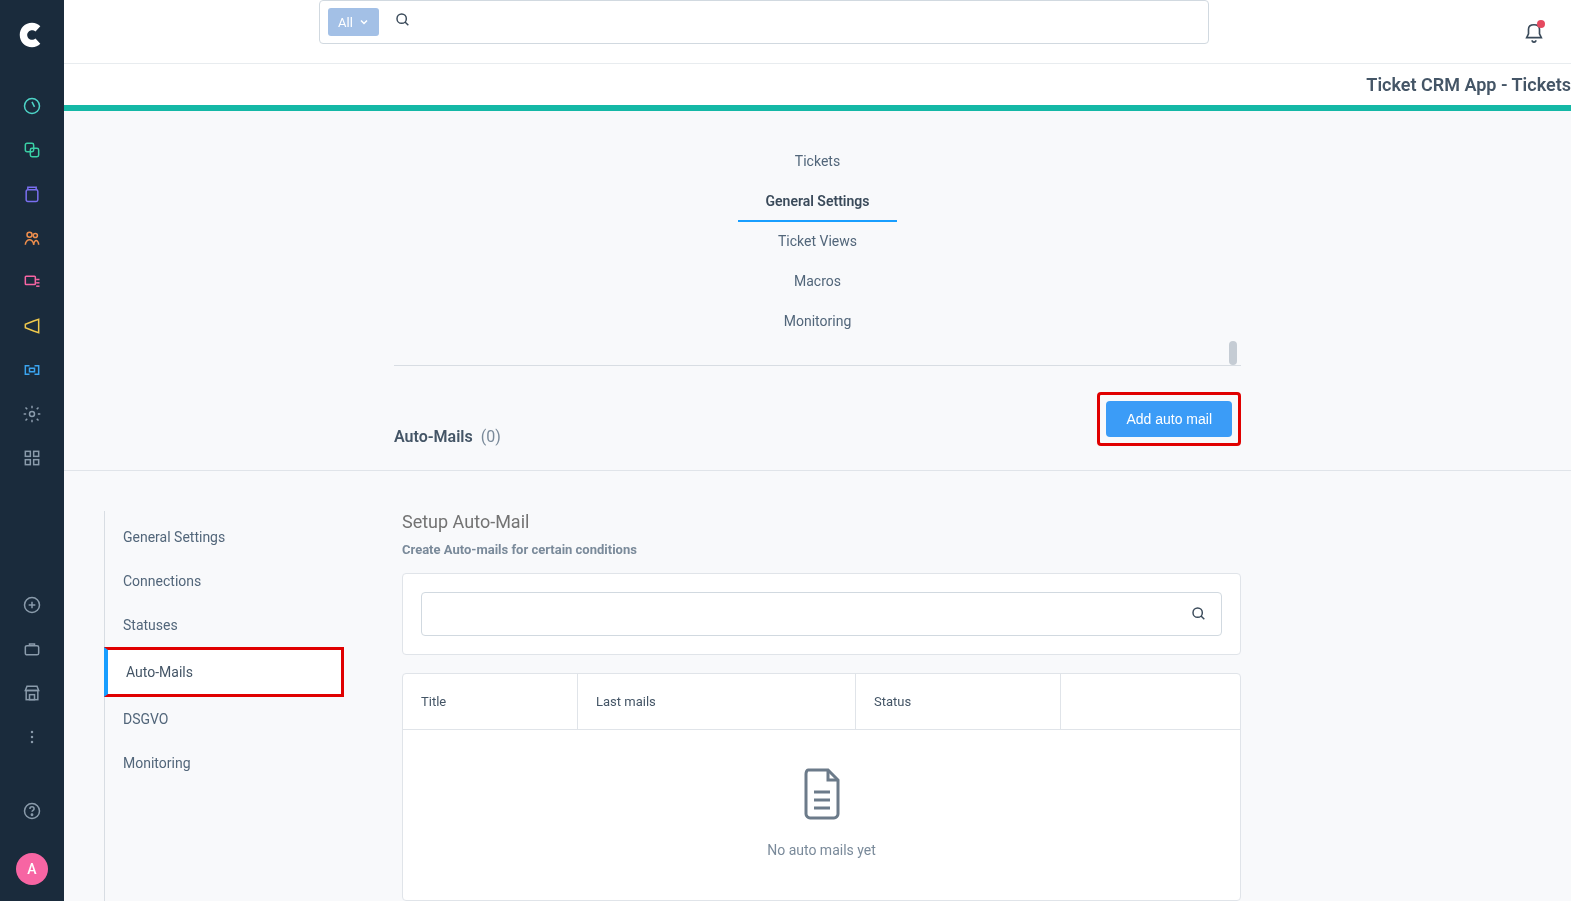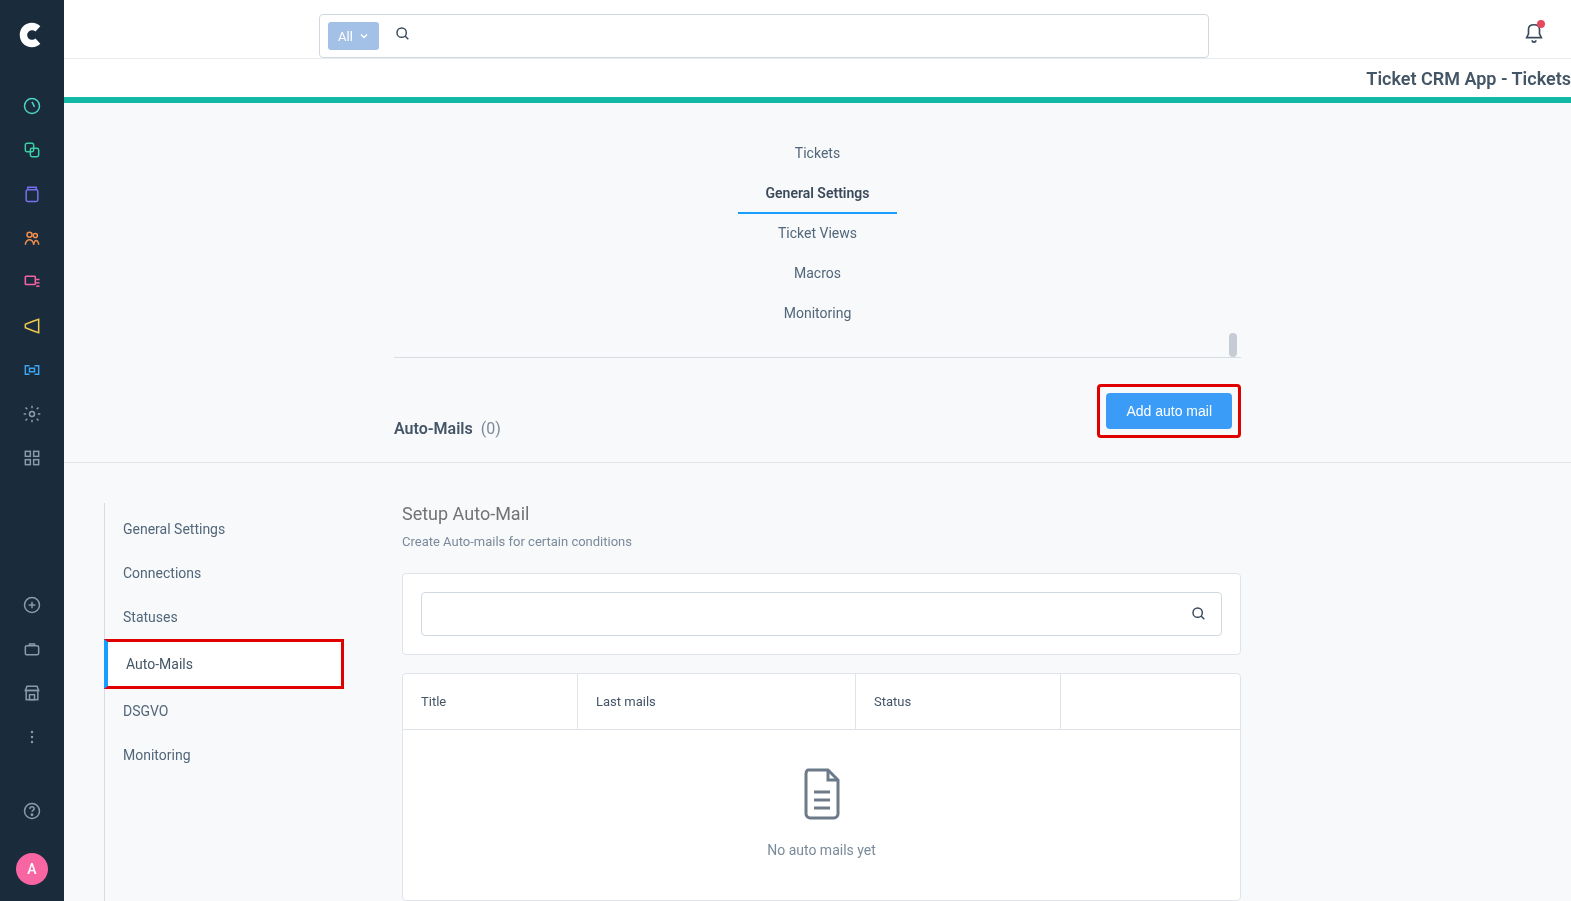--- a/index.html
+++ b/index.html
@@ -12,21 +12,21 @@
 .sidebar-icons { display: flex; flex-direction: column; align-items: center; gap: 0; flex: 1; padding-top: 14px; }
 .sidebar-icon { width: 64px; height: 44px; display: flex; align-items: center; justify-content: center; cursor: pointer; }
 .sidebar-icon svg { width: 20px; height: 20px; }
 .sidebar-bottom { display: flex; flex-direction: column; align-items: center; padding-bottom: 16px; gap: 0; }
 .sidebar-avatar { width: 32px; height: 32px; border-radius: 50%; background: #f765a3; color: #fff; display: flex; align-items: center; justify-content: center; font-size: 14px; font-weight: 500; margin-top: 20px; }
 
 
 .main { margin-left: 64px; height: 100%; display: flex; flex-direction: column; }
 
 
-.topbar { height: 91px; border-bottom: 1px solid #e8ecef; display: flex; align-items: flex-end; padding: 0 40px 0 255px; position: relative; }
+.topbar { height: 91px; border-bottom: 1px solid #e8ecef; display: flex; align-items: flex-start; padding: 0 40px 0 255px; position: relative; }
 .search-wrap { width: 890px; height: 44px; border: 1px solid #d1d9e0; border-radius: 4px; display: flex; align-items: center; background: #fff; }
 .search-filter { background: #a3c0e6; color: #fff; height: 28px; border-radius: 3px; display: flex; align-items: center; padding: 0 10px; margin-left: 8px; font-size: 13px; gap: 6px; }
 .search-input { flex: 1; border: none; outline: none; padding: 0 16px; font-size: 14px; color: #52667a; background: transparent; }
 .search-input::placeholder { color: #8a9bab; }
 .search-icon-right { padding: 0 16px; color: #52667a; }
 .notif-icon { position: absolute; right: 26px; top: 22px; cursor: pointer; }
 .notif-icon svg { width: 22px; height: 22px; }
 .notif-dot { position: absolute; top: -2px; right: 0px; width: 8px; height: 8px; background: #e5495f; border-radius: 50%; }
 
 
@@ -54,21 +54,21 @@
 .full-border { height: 1px; background: #e0e4e9; margin: 0; }
 
 
 .settings-row { display: flex; gap: 0; padding: 40px 330px 0 40px; }
 .settings-nav { width: 240px; border-left: 1px solid #d8dde3; padding: 4px 0; }
 .settings-nav-item { padding: 14px 18px; font-size: 14px; color: #52667a; cursor: pointer; }
 .settings-nav-item.active-red { border: 3px solid #e00000; border-left: 4px solid #189eff; margin-left: -1px; background: #fff; color: #445566; }
 
 .settings-panel { flex: 1; margin-left: 58px; }
 .panel-heading { font-size: 18px; font-weight: 400; color: #737373; margin-bottom: 10px; }
-.panel-sub { font-size: 13px; color: #7a8a9a; margin-bottom: 24px; }
+.panel-sub { font-size: 13px; color: #7a8a9a; margin-bottom: 16px; font-weight: bold; }
 
 .panel-search { border: 1px solid #e0e4e9; background: #fff; border-radius: 4px; padding: 18px; margin-bottom: 18px; }
 .panel-search-input { width: 100%; height: 44px; border: 1px solid #d1d9e0; border-radius: 4px; display: flex; align-items: center; padding: 0 14px; }
 .panel-search-input input { flex: 1; border: none; outline: none; font-size: 14px; background: transparent; }
 
 .table { border: 1px solid #e0e4e9; background: #fff; border-radius: 4px; }
 .table-head { display: flex; border-bottom: 1px solid #e0e4e9; }
 .th { padding: 20px 18px; font-size: 13px; font-weight: 400; color: #445566; border-right: 1px solid #e0e4e9; }
 .th:last-child { border-right: none; }
 .th-title { width: 175px; }

